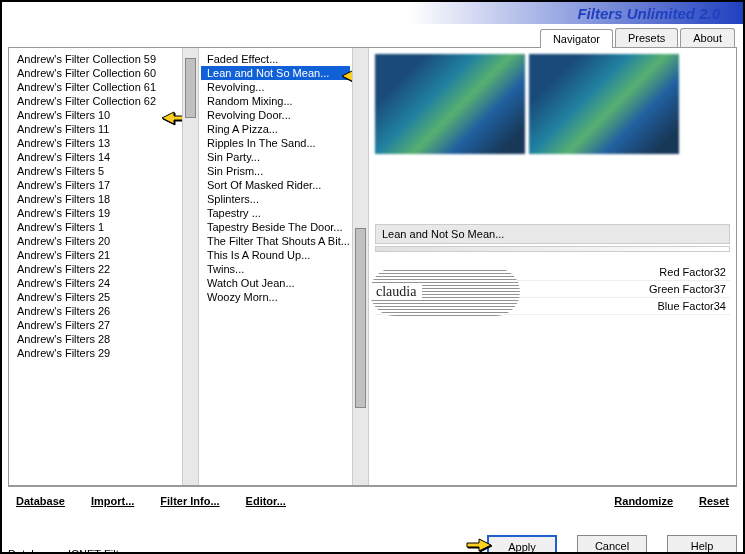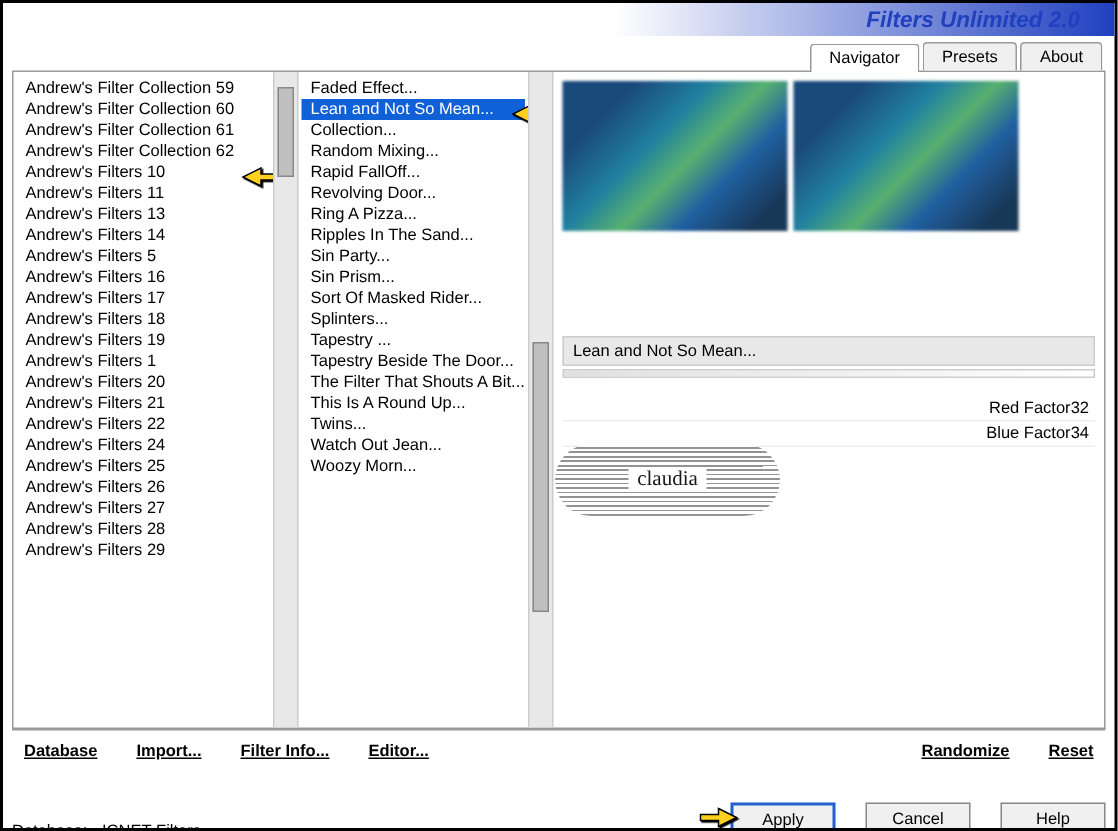--- a/index.html
+++ b/index.html
@@ -28,21 +28,21 @@
 .btn-row { margin-left: auto; display: flex; gap: 20px; }
 .btn { border: 1px solid #888; background: #f0f0f0; padding: 4px 16px; cursor: pointer; min-width: 70px; text-align: center; }
 .btn.primary { border: 2px solid #2060d0; }
 .preview-row { display: flex; gap: 4px; margin-bottom: 10px; }
 .preview { width: 150px; height: 100px; background: linear-gradient(135deg, #1a4a7a 20%, #2080a0 40%, #58b070 55%, #2060a0 70%, #183858 90%); filter: blur(1px); }
 .filter-name-bar { background: #e8e8e8; border: 1px solid #ccc; padding: 3px 6px; margin-bottom: 2px; }
 .progress-bar { height: 6px; background: linear-gradient(90deg, #e0e0e0, #fff); border: 1px solid #ccc; margin-bottom: 12px; }
 .param-row { display: flex; justify-content: flex-end; padding: 2px 4px; border-bottom: 1px solid #eee; }
 .cursor-ptr { position: absolute; width: 30px; height: 22px; pointer-events: none; z-index: 10; }
 .cursor-ptr svg { filter: drop-shadow(1px 1px 0 #000); }
-.watermark { position: absolute; left: 370px; top: 296px; width: 150px; height: 48px; background: repeating-linear-gradient(0deg, #888 0 1px, #fff 1px 3px); display:flex; align-items:center; justify-content:center; border-radius: 24px; z-index:5; opacity:0.9; }
+.watermark { position: absolute; left: 370px; top: 268px; width: 150px; height: 48px; background: repeating-linear-gradient(0deg, #888 0 1px, #fff 1px 3px); display:flex; align-items:center; border-radius: 24px; z-index:5; opacity:0.9; }
 .watermark span { font-family: cursive; font-size: 14px; background:#fff; padding:0 6px; }
 </style>
 </head>
 <body>
 
 <div class="title-bar">
   <span class="title-text">Filters Unlimited 2.0</span>
 </div>
 
 <div class="tabs">
@@ -58,21 +58,20 @@
         <div class="list-item">Andrew's Filter Collection 60</div>
         <div class="list-item">Andrew's Filter Collection 61</div>
         <div class="list-item">Andrew's Filter Collection 62</div>
         <div class="list-item">Andrew's Filters 10<div class="cursor-ptr" style="right: -8px; top: -2px;"><svg viewBox="0 0 30 22">
               <path d="M28 10 L16 10 L16 6 L4 12 L16 18 L16 14 L28 14 Z" fill="#ffd020" stroke="#000"></path>
             </svg></div></div>
         <div class="list-item">Andrew's Filters 11</div>
         <div class="list-item">Andrew's Filters 13</div>
         <div class="list-item">Andrew's Filters 14</div>
         <div class="list-item">Andrew's Filters 5</div>
-        <div class="list-item">Andrew's Filters 16</div>
         <div class="list-item">Andrew's Filters 17</div>
         <div class="list-item">Andrew's Filters 18</div>
         <div class="list-item">Andrew's Filters 19</div>
         <div class="list-item">Andrew's Filters 1</div>
         <div class="list-item">Andrew's Filters 20</div>
         <div class="list-item">Andrew's Filters 21</div>
         <div class="list-item">Andrew's Filters 22</div>
         <div class="list-item">Andrew's Filters 24</div>
         <div class="list-item">Andrew's Filters 25</div>
         <div class="list-item">Andrew's Filters 26</div>
@@ -83,23 +82,22 @@
     <div class="scrollbar">
         <div class="thumb" style="top:10px;height:60px"></div>
       </div>
   </div>
   <div class="col2">
     <div class="list" id="filter-list">
         <div class="list-item">Faded Effect...</div>
         <div class="list-item selected">Lean and Not So Mean...<div class="cursor-ptr" style="right: -18px; top: -2px;"><svg viewBox="0 0 30 22">
               <path d="M28 10 L16 10 L16 6 L4 12 L16 18 L16 14 L28 14 Z" fill="#ffd020" stroke="#000"></path>
             </svg></div></div>
-        <div class="list-item">Collection...</div>
+        <div class="list-item">Revolving...</div>
         <div class="list-item">Random Mixing...</div>
-        <div class="list-item">Rapid FallOff...</div>
         <div class="list-item">Revolving Door...</div>
         <div class="list-item">Ring A Pizza...</div>
         <div class="list-item">Ripples In The Sand...</div>
         <div class="list-item">Sin Party...</div>
         <div class="list-item">Sin Prism...</div>
         <div class="list-item">Sort Of Masked Rider...</div>
         <div class="list-item">Splinters...</div>
         <div class="list-item">Tapestry ...</div>
         <div class="list-item">Tapestry Beside The Door...</div>
         <div class="list-item">The Filter That Shouts A Bit...</div>
@@ -117,20 +115,24 @@
       <div class="preview"></div>
       <div class="preview"></div>
     </div>
     <div style="height:60px"></div>
     <div class="filter-name-bar">Lean and Not So Mean...</div>
     <div class="progress-bar"></div>
     <div id="params">
         <div class="param-row">
           <span>Red Factor</span>
           <span>32</span>
+        </div>
+        <div class="param-row">
+          <span>Green Factor</span>
+          <span>37</span>
         </div>
         <div class="param-row">
           <span>Blue Factor</span>
           <span>34</span>
         </div>
       </div>
   </div>
 </div>
 
 <div class="toolbar">

